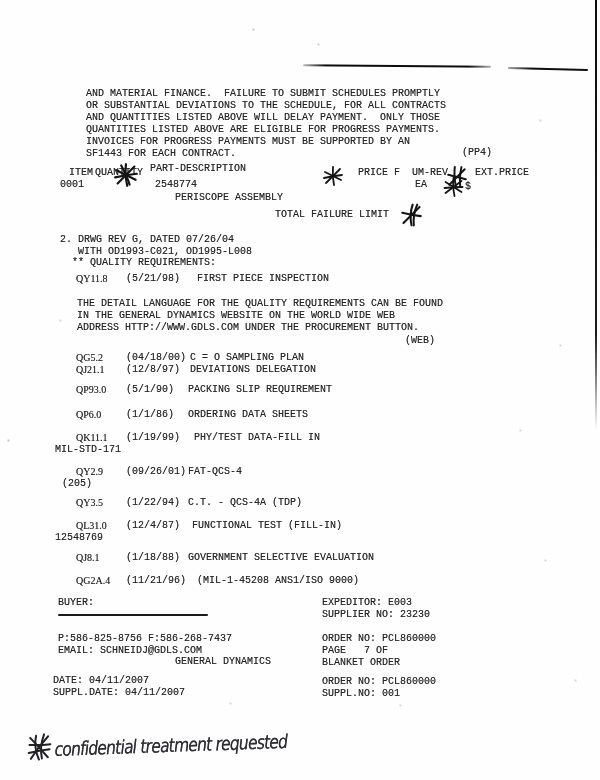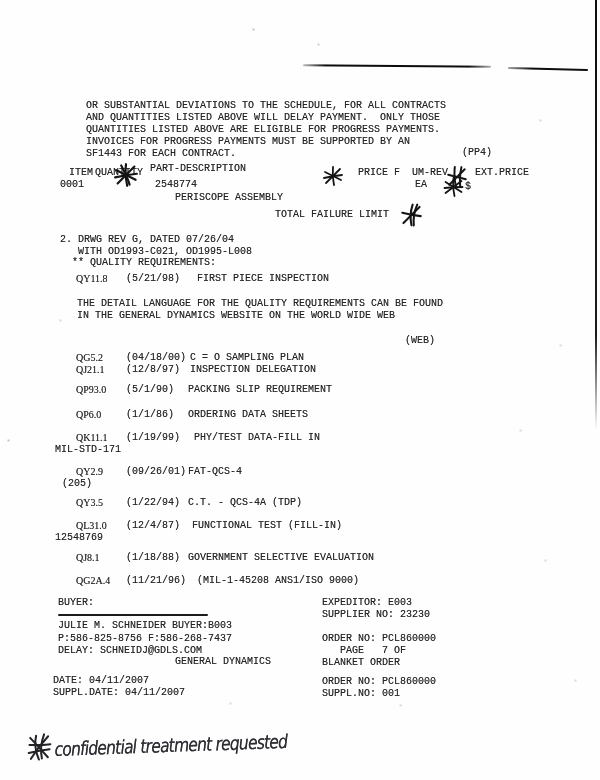--- a/index.html
+++ b/index.html
@@ -59,20 +59,21 @@
 </head>
 <body>
 
 <div class="page">
 
   <div class="noise"></div>
   <div class="scan-hline1"></div>
   <div class="scan-hline2"></div>
   <div class="scan-vline"></div>
 
+  <div class="t" style="left:86px;top:88px">AND MATERIAL FINANCE.  FAILURE TO SUBMIT SCHEDULES PROMPTLY</div>
   <div class="t" style="left:86px;top:100px">OR SUBSTANTIAL DEVIATIONS TO THE SCHEDULE, FOR ALL CONTRACTS</div>
   <div class="t" style="left:86px;top:112px">AND QUANTITIES LISTED ABOVE WILL DELAY PAYMENT.  ONLY THOSE</div>
   <div class="t" style="left:86px;top:124px">QUANTITIES LISTED ABOVE ARE ELIGIBLE FOR PROGRESS PAYMENTS.</div>
   <div class="t" style="left:86px;top:136px">INVOICES FOR PROGRESS PAYMENTS MUST BE SUPPORTED BY AN</div>
   <div class="t" style="left:86px;top:148px">SF1443 FOR EACH CONTRACT.</div>
   <div class="t" style="left:462px;top:147px">(PP4)</div>
 
   <div class="t" style="left:69px;top:167px">ITEM</div>
   <div class="t" style="left:95px;top:167px">QUANTITY</div>
   <div class="t" style="left:150px;top:163px">PART-DESCRIPTION</div>
@@ -135,31 +136,32 @@
   <div class="t" style="left:72px;top:257px">** QUALITY REQUIREMENTS:</div>
 
   <div class="row" style="top:273px">
     <span class="c c1">QY11.8</span>
     <span class="c c2">(5/21/98)</span>
     <span class="c" style="left:197px">FIRST PIECE INSPECTION</span>
   </div>
 
   <div class="t" style="left:77px;top:298px">THE DETAIL LANGUAGE FOR THE QUALITY REQUIREMENTS CAN BE FOUND</div>
   <div class="t" style="left:77px;top:310px">IN THE GENERAL DYNAMICS WEBSITE ON THE WORLD WIDE WEB</div>
+  <div class="t" style="left:77px;top:322px">ADDRESS HTTP://WWW.GDLS.COM UNDER THE PROCUREMENT BUTTON.</div>
   <div class="t" style="left:405px;top:335px">(WEB)</div>
 
   <div class="row" style="top:352px">
     <span class="c c1">QG5.2</span>
     <span class="c c2">(04/18/00)</span>
     <span class="c c3">C = O SAMPLING PLAN</span>
   </div>
   <div class="row" style="top:364px">
     <span class="c c1">QJ21.1</span>
     <span class="c c2">(12/8/97)</span>
-    <span class="c c3">INSPECTION DELEGATION</span>
+    <span class="c c3">DEVIATIONS DELEGATION</span>
   </div>
   <div class="row" style="top:384px">
     <span class="c c1">QP93.0</span>
     <span class="c c2">(5/1/90)</span>
     <span class="c" style="left:188px">PACKING SLIP REQUIREMENT</span>
   </div>
   <div class="row" style="top:409px">
     <span class="c c1">QP6.0</span>
     <span class="c c2">(1/1/86)</span>
     <span class="c" style="left:188px">ORDERING DATA SHEETS</span>
@@ -196,31 +198,30 @@
     <span class="c" style="left:188px">GOVERNMENT SELECTIVE EVALUATION</span>
   </div>
   <div class="row" style="top:575px">
     <span class="c c1">QG2A.4</span>
     <span class="c c2">(11/21/96)</span>
     <span class="c" style="left:197px">(MIL-1-45208 ANS1/ISO 9000)</span>
   </div>
 
   <div class="t" style="left:58px;top:597px">BUYER:</div>
   <div class="buyer-underline"></div>
-  <div class="t" style="left:58px;top:620px">JULIE M. SCHNEIDER BUYER:B003</div>
   <div class="t" style="left:58px;top:633px">P:586-825-8756 F:586-268-7437</div>
-  <div class="t" style="left:58px;top:645px">DELAY: SCHNEIDJ@GDLS.COM</div>
+  <div class="t" style="left:58px;top:645px">EMAIL: SCHNEIDJ@GDLS.COM</div>
   <div class="t" style="left:175px;top:656px">GENERAL DYNAMICS</div>
   <div class="t" style="left:53px;top:675px">DATE: 04/11/2007</div>
   <div class="t" style="left:53px;top:687px">SUPPL.DATE: 04/11/2007</div>
 
   <div class="t" style="left:322px;top:597px">EXPEDITOR: E003</div>
   <div class="t" style="left:322px;top:609px">SUPPLIER NO: 23230</div>
   <div class="t" style="left:322px;top:633px">ORDER NO: PCL860000</div>
-  <div class="t" style="left:340px;top:645px">PAGE   7 OF</div>
+  <div class="t" style="left:322px;top:645px">PAGE   7 OF</div>
   <div class="t" style="left:322px;top:657px">BLANKET ORDER</div>
   <div class="t" style="left:322px;top:676px">ORDER NO: PCL860000</div>
   <div class="t" style="left:322px;top:688px">SUPPL.NO: 001</div>
 
   <div class="handwriting">
     <span class="hash">
       <svg width="26" height="30" viewBox="0 0 26 30">
         <path d="M10 3 Q7 14 12 27"></path>
           <path d="M18 2 Q13 14 15 26"></path>
         <path d="M3 12 Q13 13 24 12"></path>

